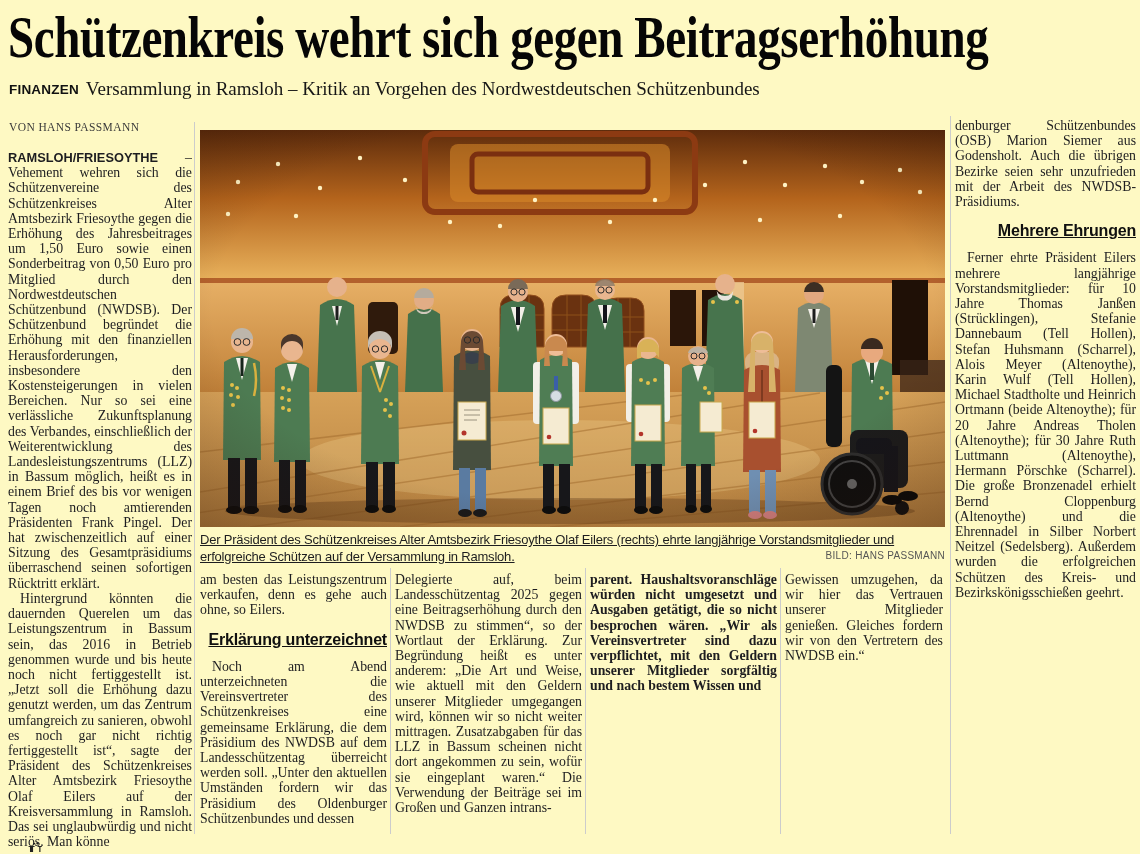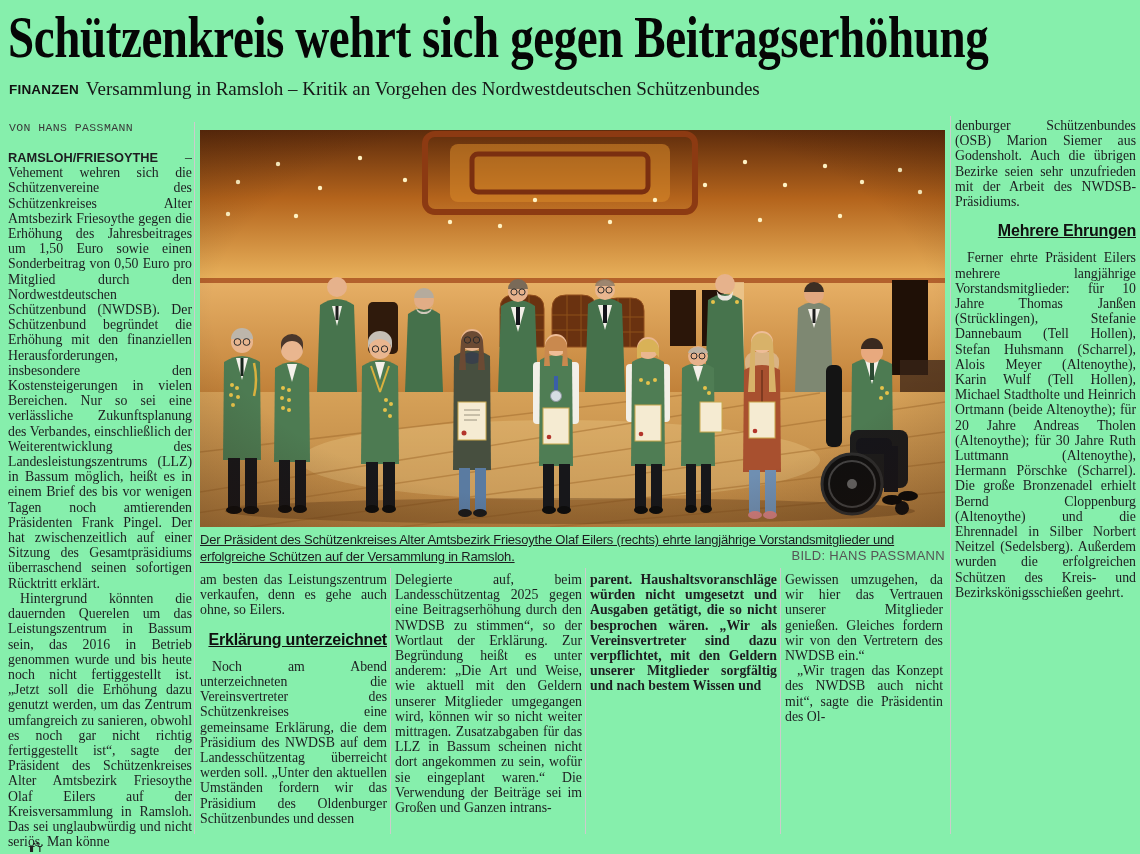--- a/index.html
+++ b/index.html
@@ -1,28 +1,28 @@
 <!DOCTYPE html>
 <html lang="de"><head>
 <meta charset="utf-8">
 <style>
   html,body{margin:0;padding:0;background:#ffffff;}
-  .page{position:relative;width:1140px;height:854px;background:#86efac;overflow:hidden;
+  .page{position:relative;width:1140px;height:854px;background:#fef9c3;overflow:hidden;
         font-family:"Liberation Serif", serif;color:#1b1b1d;}
 
   .headline{position:absolute;left:8px;top:4px;margin:0;font-size:56px;font-weight:700;
             color:#060606;white-space:nowrap;letter-spacing:-0.5px;
             transform:scale(0.84,1.04);transform-origin:left top;
             font-family:"Liberation Serif", serif;}
 
   .kicker{position:absolute;left:9px;top:78px;font-size:19px;color:#161616;white-space:nowrap;}
   .kicker-label{font-family:"Liberation Sans", sans-serif;font-weight:700;font-size:13.5px;
                 letter-spacing:0.2px;color:#111111;margin-right:7px;vertical-align:1.5px;}
 
-  .byline{position:absolute;left:9px;top:121px;font-family:Liberation Mono, monospace;
+  .byline{position:absolute;left:9px;top:121px;font-family:Liberation Serif, serif;
           font-size:11.5px;color:#3a3a3a;letter-spacing:0.4px;}
 
   .col{position:absolute;text-align:justify;font-size:13.8px;line-height:15.2px;color:#1d1d20;
        hyphens:auto;-webkit-hyphens:auto;}
   .col p{margin:0;}
   .col p.ind{text-indent:12px;}
   .c1{left:8px;  top:150px;width:184px;}
   .c2{left:200px;top:572px;width:187px;}
   .c3{left:395px;top:572px;width:187px;}
   .c4{left:590px;top:572px;width:187px;font-weight:bold;}
@@ -31,21 +31,21 @@
 
   .lead-loc{font-family:"Liberation Sans", sans-serif;font-weight:700;font-size:12.8px;}
   .subhead{font-family:"Liberation Sans", sans-serif;font-weight:700;font-size:16px;
            letter-spacing:-0.2px;color:#101010;margin:14px 0 12px 0;text-align:right;text-decoration:underline;}
 
   .photo-wrap{position:absolute;left:200px;top:130px;width:745px;height:397px;overflow:hidden;}
 
   .caption{position:absolute;left:200px;top:532px;width:745px;
            font-family:"Liberation Sans", sans-serif;font-size:13px;line-height:16.5px;
            letter-spacing:-0.2px;color:#1d1d1f;text-align:left;text-decoration:underline;}
-  .credit{position:absolute;right:0;bottom:1px;font-size:13px;color:#555;letter-spacing:0.3px;}
+  .credit{position:absolute;right:0;bottom:1px;font-size:10px;color:#555;letter-spacing:0.3px;}
 
   .vline{position:absolute;width:1px;background:#cccccc;}
   .v1{left:194px;top:122px;height:712px;}
   .v2{left:950px;top:116px;height:718px;}
   .v3{left:390px;top:568px;height:266px;}
   .v4{left:585px;top:568px;height:266px;}
   .v5{left:780px;top:568px;height:266px;}
 
   .cutoff{position:absolute;left:28px;top:843px;height:9px;overflow:hidden;
           font-size:20px;line-height:20px;font-weight:700;color:#222;}
@@ -415,21 +415,20 @@
   <div class="col c3">
     <p>Delegierte auf, beim Landesschützentag 2025 gegen eine Beitragserhöhung durch den NWDSB zu stimmen“, so der Wortlaut der Erklärung. Zur Begründung heißt es unter anderem: „Die Art und Weise, wie aktuell mit den Geldern unserer Mitglieder umgegangen wird, können wir so nicht weiter mittragen. Zusatzabgaben für das LLZ in Bassum scheinen nicht dort angekommen zu sein, wofür sie eingeplant waren.“ Die Verwendung der Beiträge sei im Großen und Ganzen intrans-</p>
   </div>
 
   <div class="col c4">
     <p>parent. Haushaltsvoranschläge würden nicht umgesetzt und Ausgaben getätigt, die so nicht besprochen wären. „Wir als Vereinsvertreter sind dazu verpflichtet, mit den Geldern unserer Mitglieder sorgfältig und nach bestem Wissen und</p>
   </div>
 
   <div class="col c5">
     <p>Gewissen umzugehen, da wir hier das Vertrauen unserer Mitglieder genießen. Gleiches fordern wir von den Vertretern des NWDSB ein.“</p>
-    <p class="ind">„Wir tragen das Konzept des NWDSB auch nicht mit“, sagte die Präsidentin des Ol-</p>
   </div>
 
   <div class="col c6">
     <p>denburger Schützenbundes (OSB) Marion Siemer aus Godensholt. Auch die übrigen Bezirke seien sehr unzufrieden mit der Arbeit des NWDSB-Präsidiums.</p>
     <h3 class="subhead">Mehrere Ehrungen</h3>
     <p class="ind">Ferner ehrte Präsident Eilers mehrere langjährige Vorstandsmitglieder: für 10 Jahre Thomas Janßen (Strücklingen), Stefanie Dannebaum (Tell Hollen), Stefan Huhsmann (Scharrel), Alois Meyer (Altenoythe), Karin Wulf (Tell Hollen), Michael Stadtholte und Heinrich Ortmann (beide Altenoythe); für 20 Jahre Andreas Tholen (Altenoythe); für 30 Jahre Ruth Luttmann (Altenoythe), Hermann Pörschke (Scharrel). Die große Bronzenadel erhielt Bernd Cloppenburg (Altenoythe) und die Ehrennadel in Silber Norbert Neitzel (Sedelsberg). Außerdem wurden die erfolgreichen Schützen des Kreis- und Bezirkskönigsschießen geehrt.</p>
   </div>
 
   <div class="vline v1"></div>
   <div class="vline v2"></div>

